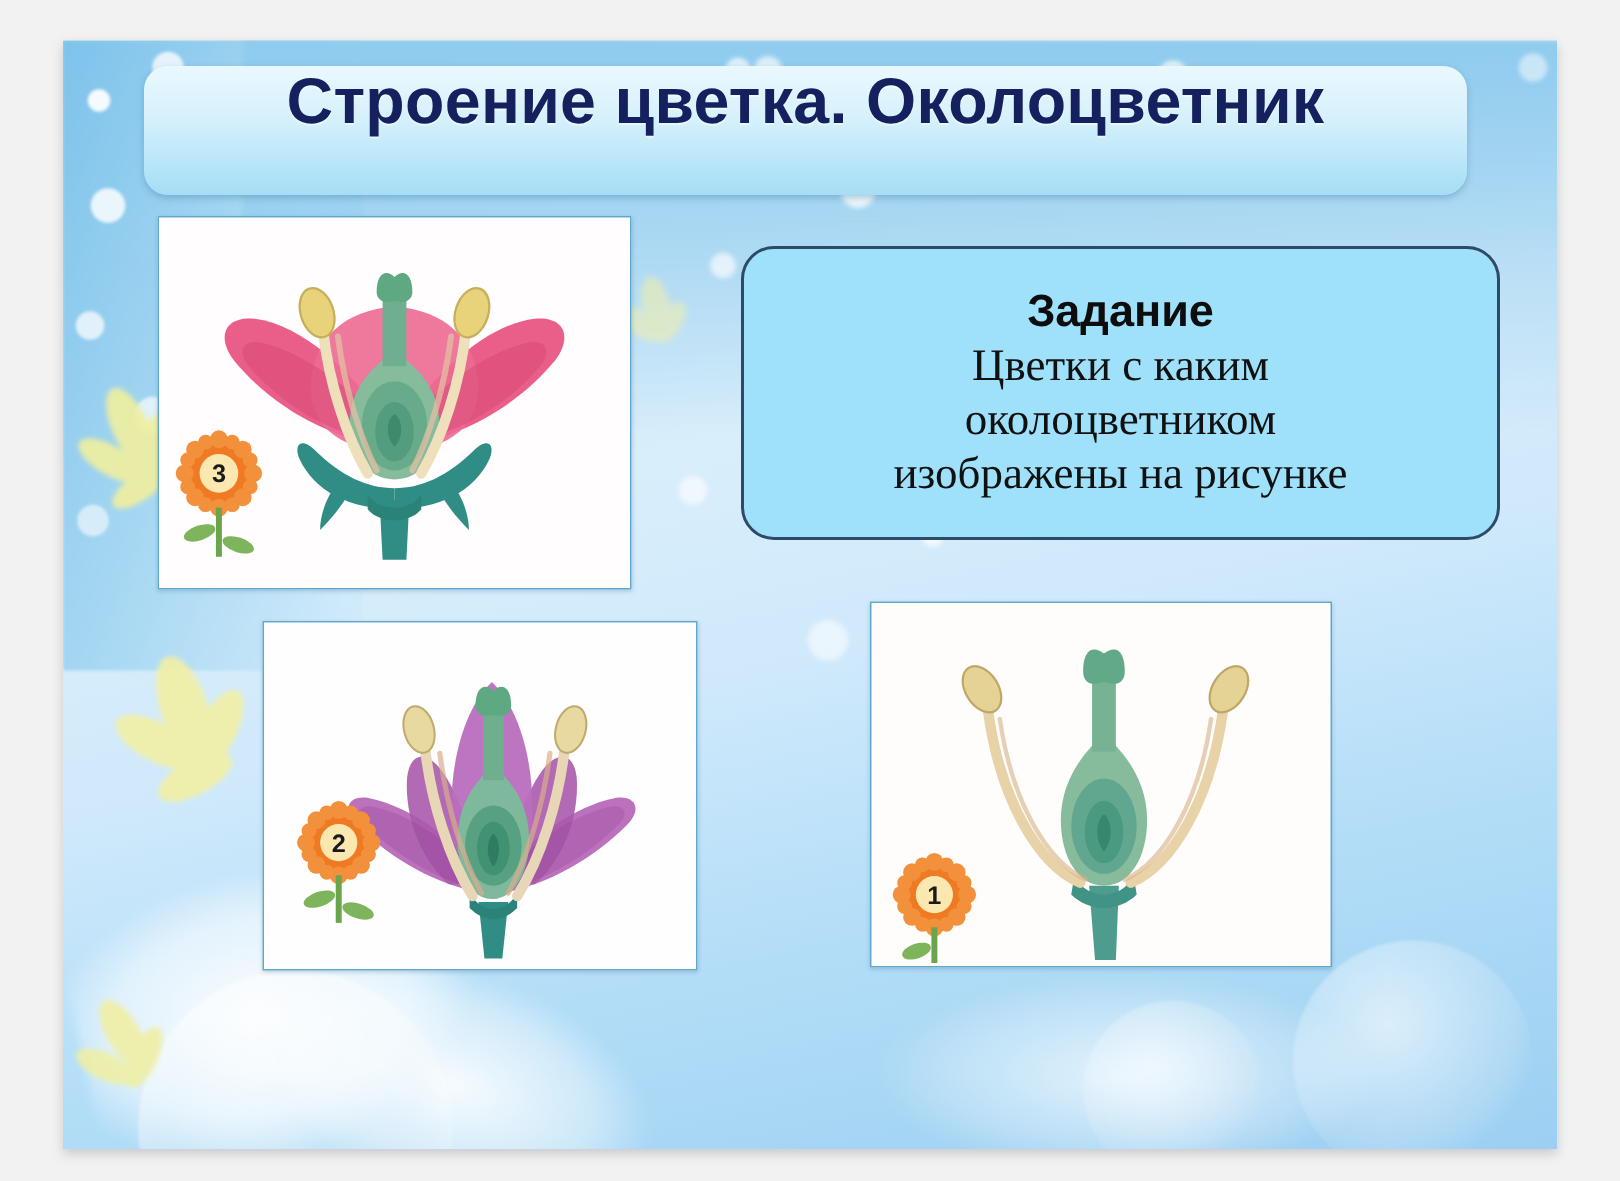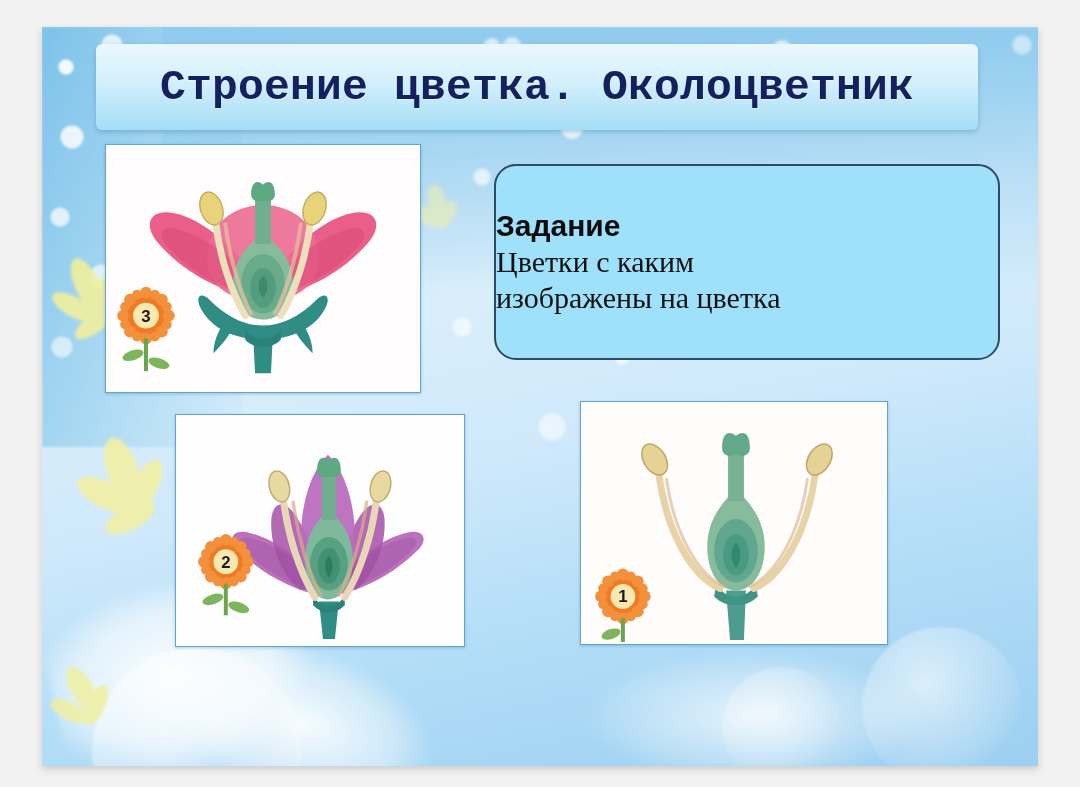--- a/index.html
+++ b/index.html
@@ -167,27 +167,26 @@
     opacity: .55;
   }
 
   
   #title-box {
     position: absolute;
     left: 54px;
     top: 17px;
     width: 882px;
     height: 86px;
-    border-radius: 6px;
+    border-radius: 16px;
     background: linear-gradient(180deg, #eaf8fe 0%, #d6f1fc 40%, #b6e5f8 78%, #a4def6 100%);
     box-shadow: 0 2px 5px rgba(60,110,150,.35);
     display: flex;
-    align-items: center;
+    align-items: flex-start;
     justify-content: center;
-    font-family: Liberation Mono, monospace;
   }
   #title-text {
     font-size: 43px;
     font-weight: bold;
     color: #15215e;
     letter-spacing: .2px;
     white-space: nowrap;
     text-shadow: 0 1px 0 rgba(255,255,255,.5);
   }
 
@@ -196,21 +195,21 @@
     position: absolute;
     left: 452px;
     top: 137px;
     width: 506px;
     height: 196px;
     border: 2px solid #2d4a66;
     border-radius: 22px;
     background: #9fe0fa;
     display: flex;
     flex-direction: column;
-    align-items: flex-start;
+    align-items: center;
     justify-content: center;
     box-sizing: border-box;
   }
   #task-title {
     font-size: 30px;
     font-weight: bold;
     color: #0d0d0d;
     line-height: 1.18;
   }
   .task-line {
@@ -293,21 +292,22 @@
     </g>
   </svg>
 
   <div id="title-box">
     <div id="title-text">Строение цветка. Околоцветник</div>
   </div>
 
   <div id="task-box">
     <div id="task-title">Задание</div>
     <div class="task-line">Цветки с каким</div>
-    <div class="task-line">изображены на цветка</div>
+    <div class="task-line">околоцветником</div>
+    <div class="task-line">изображены на рисунке</div>
   </div>
 
   <div class="pic-frame" id="pic-frame-3">
     <span class="corner-mark">❮</span>
     <svg class="flower-svg" viewBox="0 0 316 249">
       <rect x="0" y="0" width="316" height="249" fill="#fffdfd"></rect>
 
       <g>
         <path d="M150 152 C118 150 76 128 50 96 C38 80 44 66 64 68 C96 72 130 104 150 134 Z" fill="#e8517f" opacity=".92"></path>
         <path d="M166 152 C198 150 240 128 266 96 C278 80 272 66 252 68 C220 72 186 104 166 134 Z" fill="#e8517f" opacity=".92"></path>

